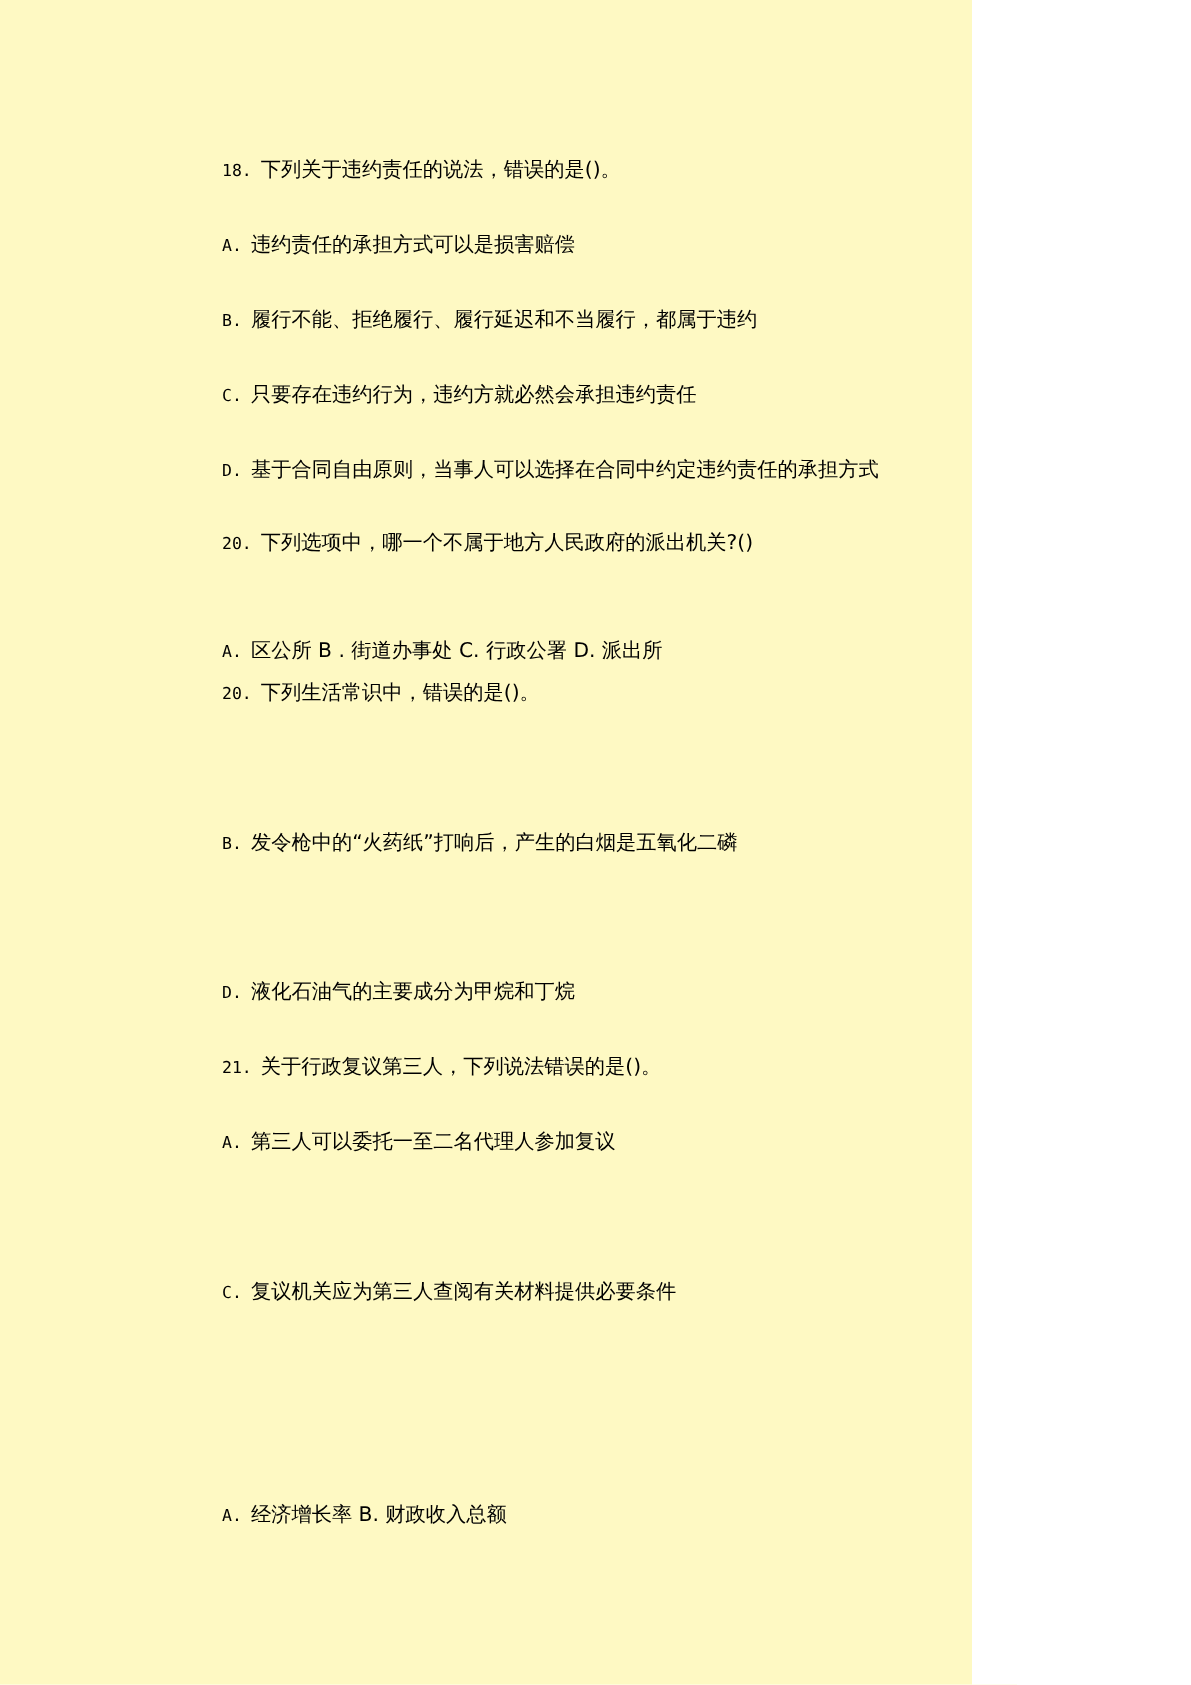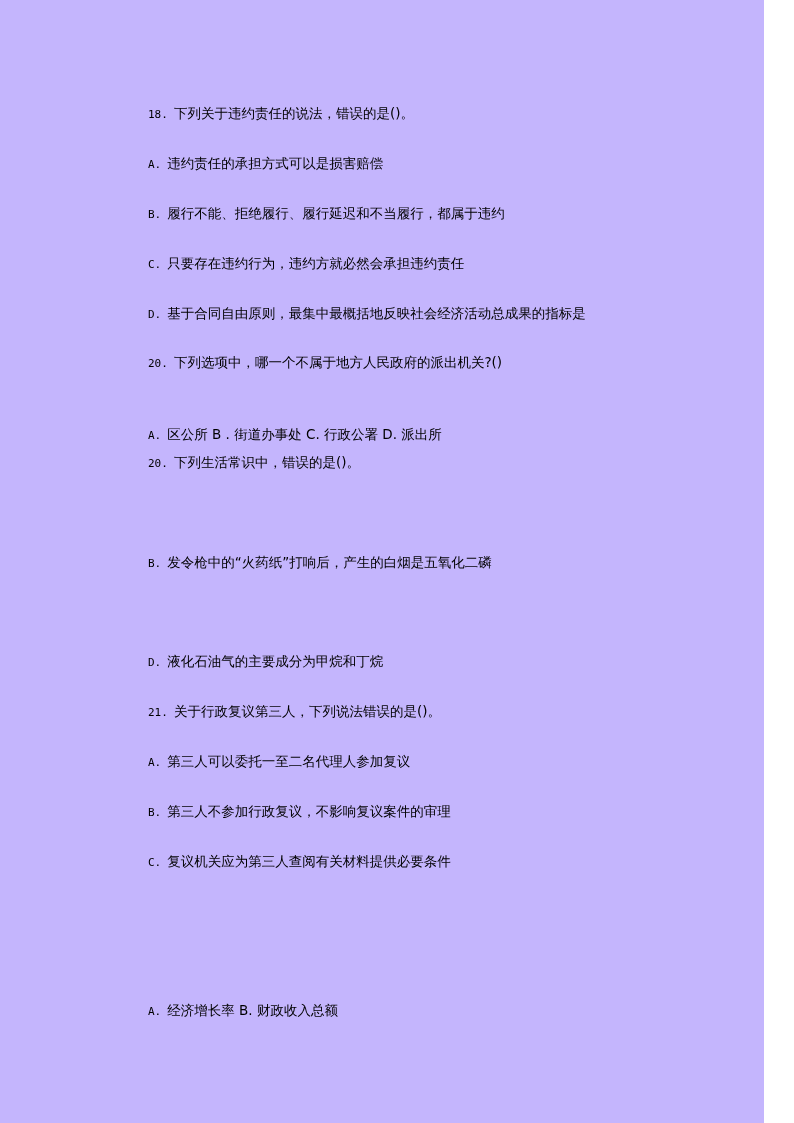--- a/index.html
+++ b/index.html
@@ -12,23 +12,23 @@
     height: 1123px;
     position: relative;
     overflow: hidden;
     font-family: "DejaVu Sans", "Liberation Sans", sans-serif;
     color: #000000;
   }
   .page {
     position: absolute;
     left: 0;
     top: 0;
-    width: 764px;
+    width: 648px;
     height: 1123px;
-    background: #c4b5fd;
+    background: #fef9c3;
   }
   .line {
     position: absolute;
     left: 148px;
     height: 20px;
     line-height: 20px;
     font-size: 13.5px;
     white-space: nowrap;
     letter-spacing: 0px;
   }
@@ -39,28 +39,27 @@
   }
 </style>
 </head>
 <body>
 
 <div class="page">
   <div class="line" style="top:103px"><span class="num">18.</span><span>下列关于违约责任的说法，错误的是()。</span></div>
   <div class="line" style="top:153px"><span class="num">A.</span><span>违约责任的承担方式可以是损害赔偿</span></div>
   <div class="line" style="top:253px"><span class="num">C.</span><span>只要存在违约行为，违约方就必然会承担违约责任</span></div>
   <div class="line" style="top:203px"><span class="num">B.</span><span>履行不能、拒绝履行、履行延迟和不当履行，都属于违约</span></div>
-  <div class="line" style="top:303px"><span class="num">D.</span><span>基于合同自由原则，最集中最概括地反映社会经济活动总成果的指标是</span></div>
+  <div class="line" style="top:303px"><span class="num">D.</span><span>基于合同自由原则，当事人可以选择在合同中约定违约责任的承担方式</span></div>
 
   <div class="line" style="top:352px"><span class="num">20.</span><span>下列选项中，哪一个不属于地方人民政府的派出机关?()</span></div>
   <div class="line" style="top:424px"><span class="num">A.</span><span>区公所 B . 街道办事处 C. 行政公署 D. 派出所</span></div>
 
   <div class="line" style="top:452px"><span class="num">20.</span><span>下列生活常识中，错误的是()。</span></div>
   <div class="line" style="top:552px"><span class="num">B.</span><span>发令枪中的“火药纸”打响后，产生的白烟是五氧化二磷</span></div>
   <div class="line" style="top:651px"><span class="num">D.</span><span>液化石油气的主要成分为甲烷和丁烷</span></div>
 
   <div class="line" style="top:701px"><span class="num">21.</span><span>关于行政复议第三人，下列说法错误的是()。</span></div>
   <div class="line" style="top:751px"><span class="num">A.</span><span>第三人可以委托一至二名代理人参加复议</span></div>
-  <div class="line" style="top:801px"><span class="num">B.</span><span>第三人不参加行政复议，不影响复议案件的审理</span></div>
   <div class="line" style="top:851px"><span class="num">C.</span><span>复议机关应为第三人查阅有关材料提供必要条件</span></div>
 
   <div class="line" style="top:1000px"><span class="num">A.</span><span>经济增长率 B. 财政收入总额</span></div>
 </div>
 
 </body></html>

